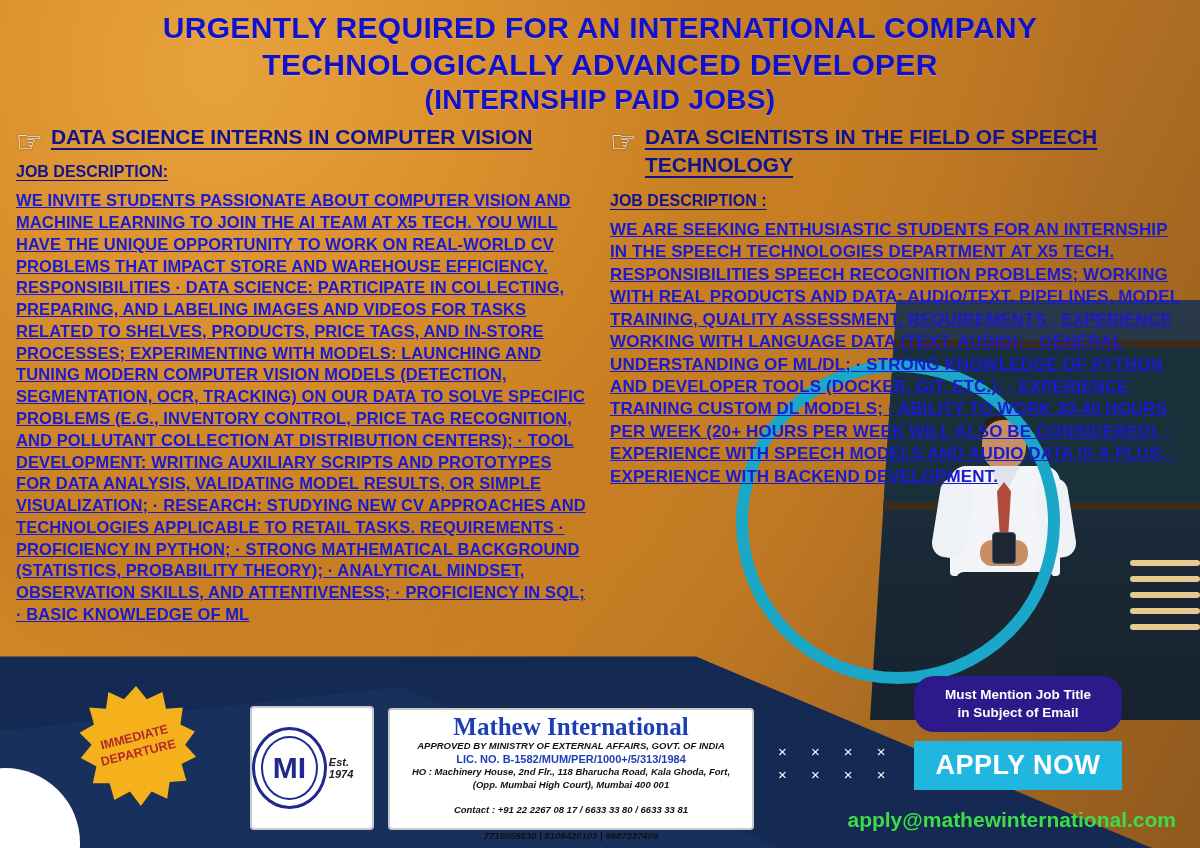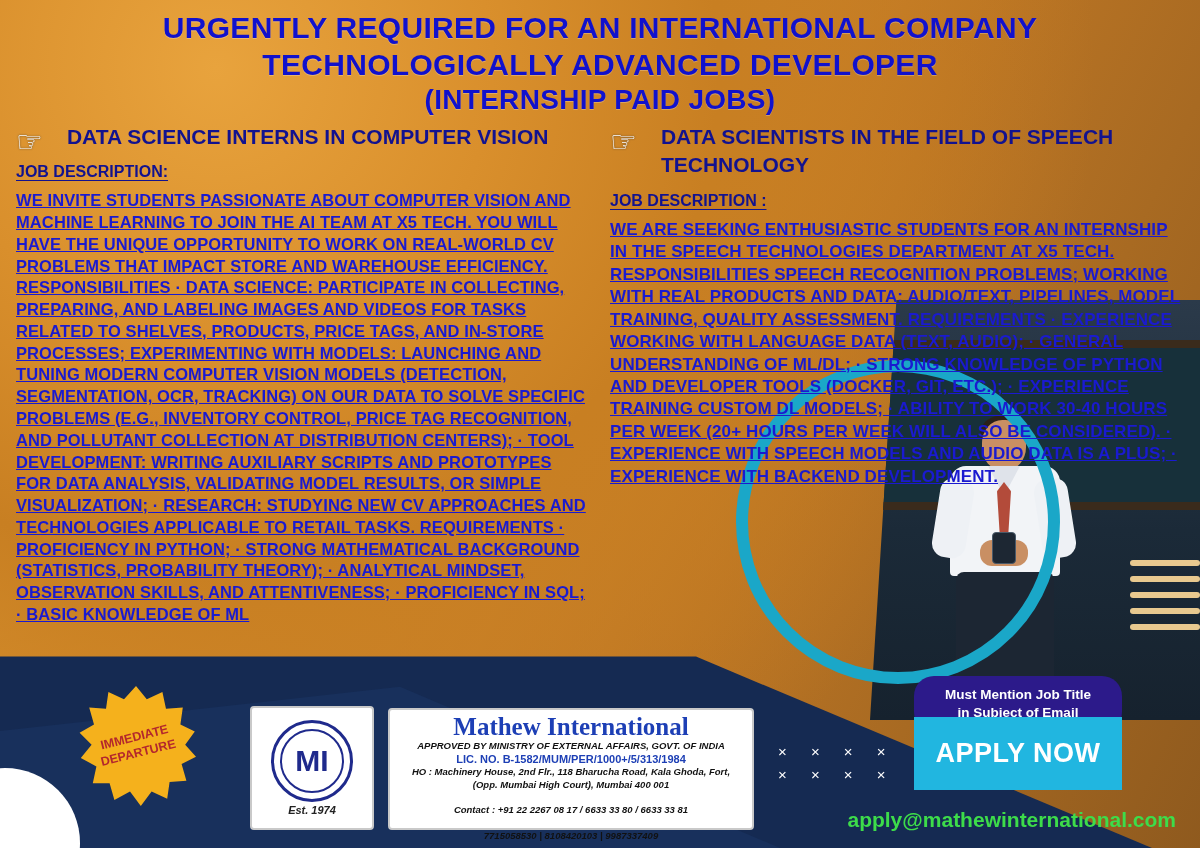--- a/index.html
+++ b/index.html
@@ -239,22 +239,22 @@
     line-height: 1;
     color: #ffffff;
     text-shadow: 0 0 2px #333;
     margin-top: 4px;
   }
   .col-title {
     color: #12128f;
     font-weight: bold;
     font-size: 21px;
     line-height: 1.3;
+    text-decoration: underline;
     text-underline-offset: 4px;
-    margin-left: 16px;
   }
   .subhead {
     margin-top: 6px;
     color: #12128f;
     font-weight: bold;
     font-size: 16px;
     text-decoration: underline;
     text-underline-offset: 3px;
   }
   .body-text {
@@ -299,21 +299,21 @@
     position: absolute;
     left: 250px;
     bottom: 18px;
     width: 120px;
     height: 120px;
     background: #ffffff;
     border: 2px solid #c9c9c9;
     border-radius: 4px;
     z-index: 6;
     display: flex;
-    flex-direction: column;
+    flex-direction: row;
     align-items: center;
     justify-content: center;
     gap: 2px;
   }
   .logo-emblem {
     width: 76px;
     height: 76px;
     border-radius: 50%;
     border: 3px solid #1f2a8c;
     position: relative;
@@ -402,21 +402,21 @@
     font-size: 13.5px;
     text-align: center;
     line-height: 1.35;
     z-index: 7;
   }
   .apply-btn {
     position: absolute;
     right: 78px;
     bottom: 58px;
     width: 196px;
-    padding: 21px 6px;
+    padding: 9px 6px;
     background: #21b6e0;
     color: #ffffff;
     font-weight: bold;
     font-size: 27px;
     text-align: center;
     letter-spacing: 0.5px;
     z-index: 7;
   }
   .email {
     position: absolute;

